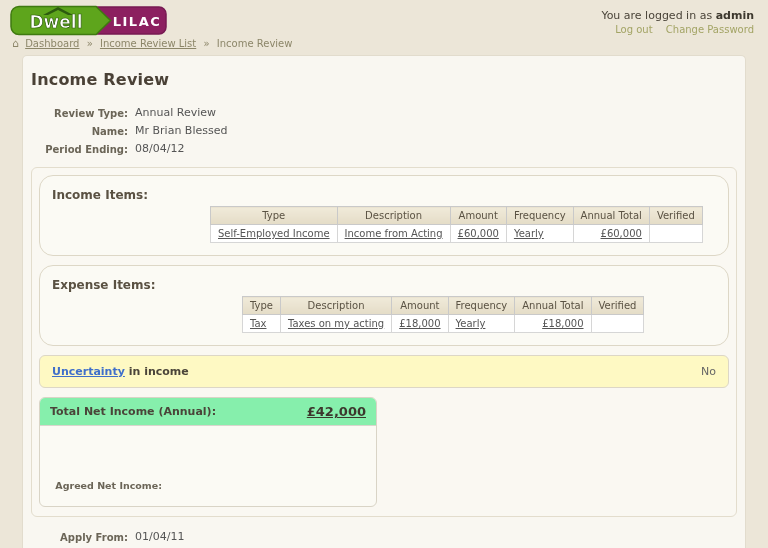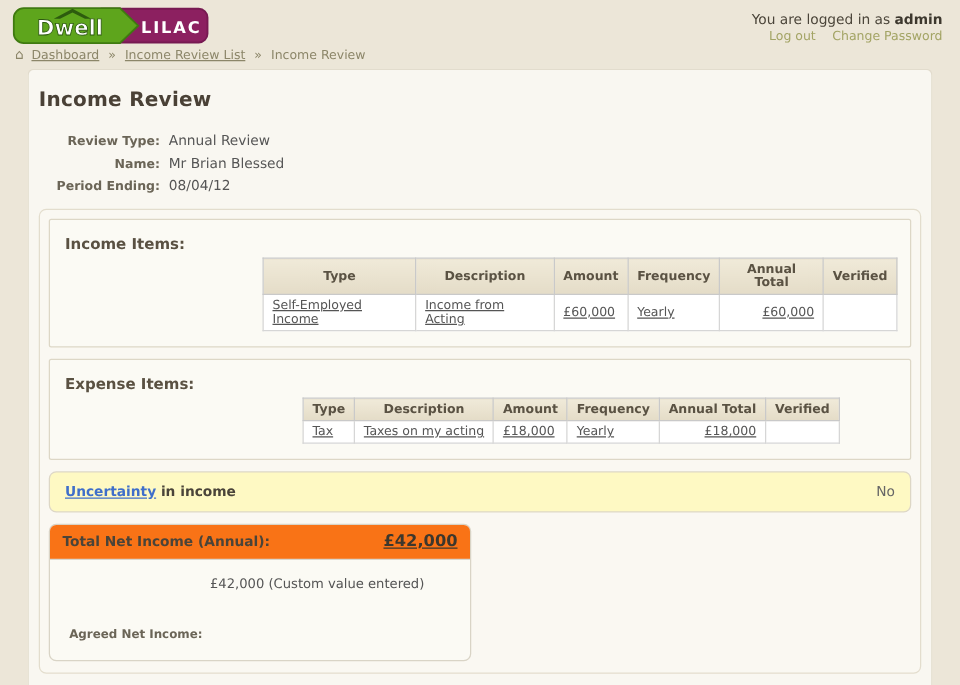--- a/index.html
+++ b/index.html
@@ -44,29 +44,29 @@
     width: 104px; flex: 0 0 104px; text-align: right;
     font-weight: bold; font-size: 10px; color: #6b6557; padding-right: 7px; padding-top: 1px;
   }
   .field-value { font-size: 11px; color: #555; }
   
   .sections {
     border: 1px solid #e3ddcd; border-radius: 6px;
     margin-top: 10px; padding: 7px; background: #faf8f2;
   }
   .item-box {
-    border: 1px solid #ddd7c6; border-radius: 2px;
+    border: 1px solid #ddd7c6; border-radius: 14px;
     background: #fbfaf4; padding: 10px 10px 12px 12px; margin-bottom: 9px;
   }
   .item-box h2 { font-size: 12px; color: #5a5142; margin: 2px 0 4px 0; }
   table.items { border-collapse: collapse; font-size: 10px; margin-top: 4px; }
   table.items th {
     background: linear-gradient(#f0ead9, #e4dcc7);
     border: 1px solid #c9c9c9; padding: 3px 7px;
-    color: #5a5243; font-weight: bold; text-align: center; font-size: 10px;
+    color: #5a5243; font-weight: normal; text-align: center; font-size: 10px;
   }
   table.items td {
     border: 1px solid #d6d6d6; background: #fff;
     padding: 3px 7px; color: #555; font-size: 10px; text-decoration: underline;
   }
   table.items td:nth-child(5) { text-align: right; }
   .tbl-income { margin-left: 158px; }
   .tbl-income td:nth-child(6), .tbl-income th:nth-child(6) { min-width: 44px; }
   .tbl-expense { margin-left: 190px; }
   .tbl-expense td:nth-child(6), .tbl-expense th:nth-child(6) { min-width: 44px; }
@@ -79,21 +79,21 @@
   .uncertainty-box .left { font-weight: bold; color: #4a4439; font-size: 11px; }
   .uncertainty-box a { color: #3f6fca; text-decoration: underline; cursor: pointer; }
   .uncertainty-box .right { color: #666; font-size: 11px; }
   
   .total-box {
     width: 338px; border: 1px solid #d9d4c6; border-radius: 6px;
     background: #fbfaf4; overflow: hidden; margin-bottom: 2px;
   }
   .total-box .total-head {
     display: flex; justify-content: space-between; align-items: center;
-    background: #f97316; border-bottom: 1px solid #d9d6cd; padding: 6px 10px;
+    background: #86efac; border-bottom: 1px solid #d9d6cd; padding: 6px 10px;
   }
   .total-box .total-label { font-weight: bold; font-size: 11px; color: #4a4439; }
   .total-box .total-value { font-weight: bold; font-size: 13px; color: #3c372d; text-decoration: underline; }
   .total-box .total-body { display: flex; padding: 13px 8px 15px 8px; }
   .agreed-label {
     width: 120px; flex: 0 0 120px; text-align: right;
     font-weight: bold; font-size: 9.5px; color: #6b6557; padding-right: 6px; padding-top: 1px; margin-top: 40px;
   }
   .agreed-value { font-size: 10.5px; color: #555; }
   
@@ -212,21 +212,20 @@
       <div class="right">No</div>
     </div>
 
     <div class="total-box">
       <div class="total-head">
         <span class="total-label">Total Net Income (Annual):</span>
         <span class="total-value">£42,000</span>
       </div>
       <div class="total-body">
         <div class="agreed-label">Agreed Net Income:</div>
-        <div class="agreed-value">£42,000 (Custom value entered)</div>
       </div>
     </div>
 
   </div>
 
   <div class="decision">
     <div class="field-row">
       <div class="field-label">Apply From:</div>
       <div class="field-value">01/04/11</div>
     </div>

